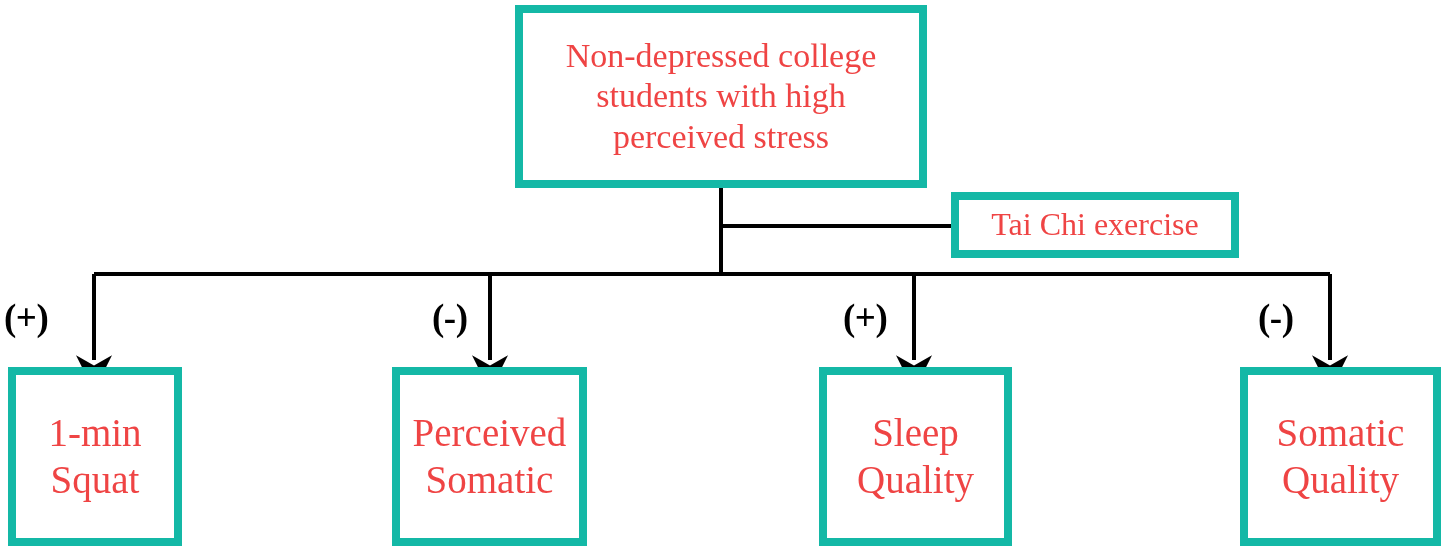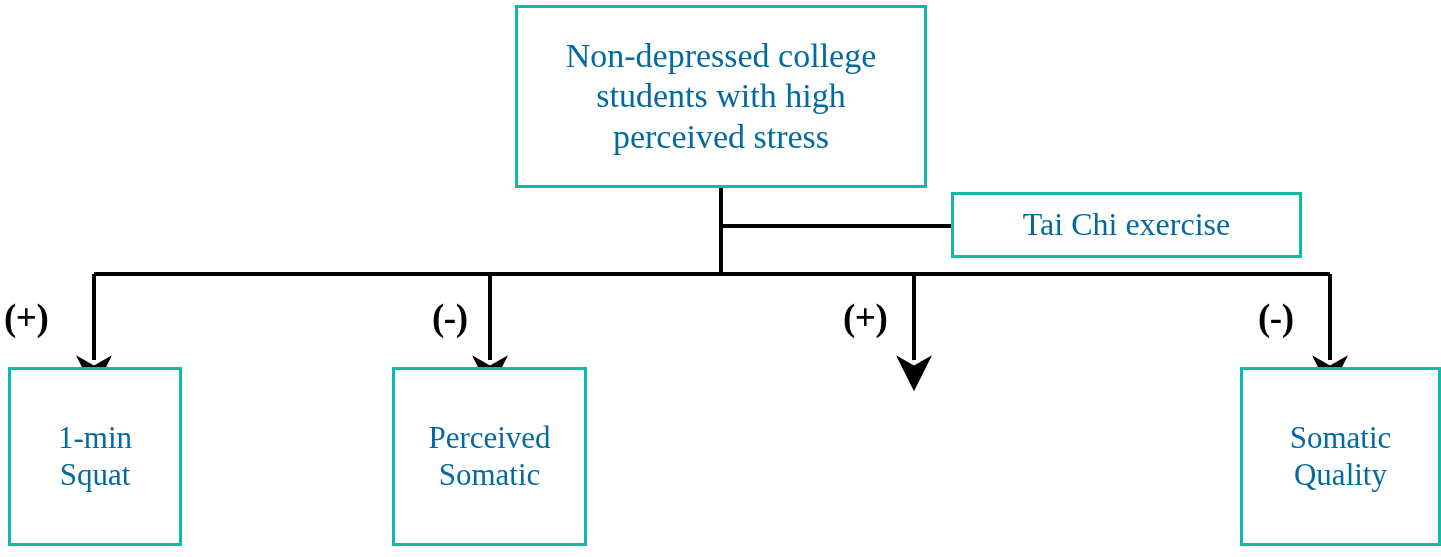--- a/index.html
+++ b/index.html
@@ -22,47 +22,47 @@
     position: absolute;
     left: 0;
     top: 0;
     width: 1441px;
     height: 557px;
     pointer-events: none;
   }
   .node-box {
     position: absolute;
     box-sizing: border-box;
-    border: 3px solid #14b8a6;
+    border: 8px solid #14b8a6;
     background: #ffffff;
     display: flex;
     align-items: center;
     justify-content: center;
     text-align: center;
-    color: #0369a1;
+    color: #ef4444;
     line-height: 1.18;
     white-space: pre-line;
   }
   #box-population {
     left: 515px;
     top: 5px;
     width: 412px;
     height: 183px;
     font-size: 34px;
     padding: 0 18px;
   }
   #box-intervention {
     left: 951px;
     top: 192px;
-    width: 351px;
+    width: 288px;
     height: 66px;
     font-size: 32px;
   }
   .outcome-box {
-    font-size: 31px;
+    font-size: 39px;
   }
   #box-outcome-0 { left: 8px;    top: 367px; width: 174px; height: 179px; }
   #box-outcome-1 { left: 392px;  top: 367px; width: 195px; height: 179px; }
   #box-outcome-2 { left: 819px;  top: 367px; width: 193px; height: 179px; }
   #box-outcome-3 { left: 1240px; top: 367px; width: 201px; height: 179px; }
 
   .sign-label {
     position: absolute;
     font-size: 37px;
     font-weight: bold;
@@ -107,16 +107,18 @@
 
   <div class="sign-label" id="sign-label-0">(+)</div>
   <div class="sign-label" id="sign-label-1">(-)</div>
   <div class="sign-label" id="sign-label-2">(+)</div>
   <div class="sign-label" id="sign-label-3">(-)</div>
 
   <div class="node-box outcome-box" id="box-outcome-0">1-min
 Squat</div>
   <div class="node-box outcome-box" id="box-outcome-1">Perceived
 Somatic</div>
+  <div class="node-box outcome-box" id="box-outcome-2">Sleep
+Quality</div>
   <div class="node-box outcome-box" id="box-outcome-3">Somatic
 Quality</div>
 
 </div>
 
 </body></html>

